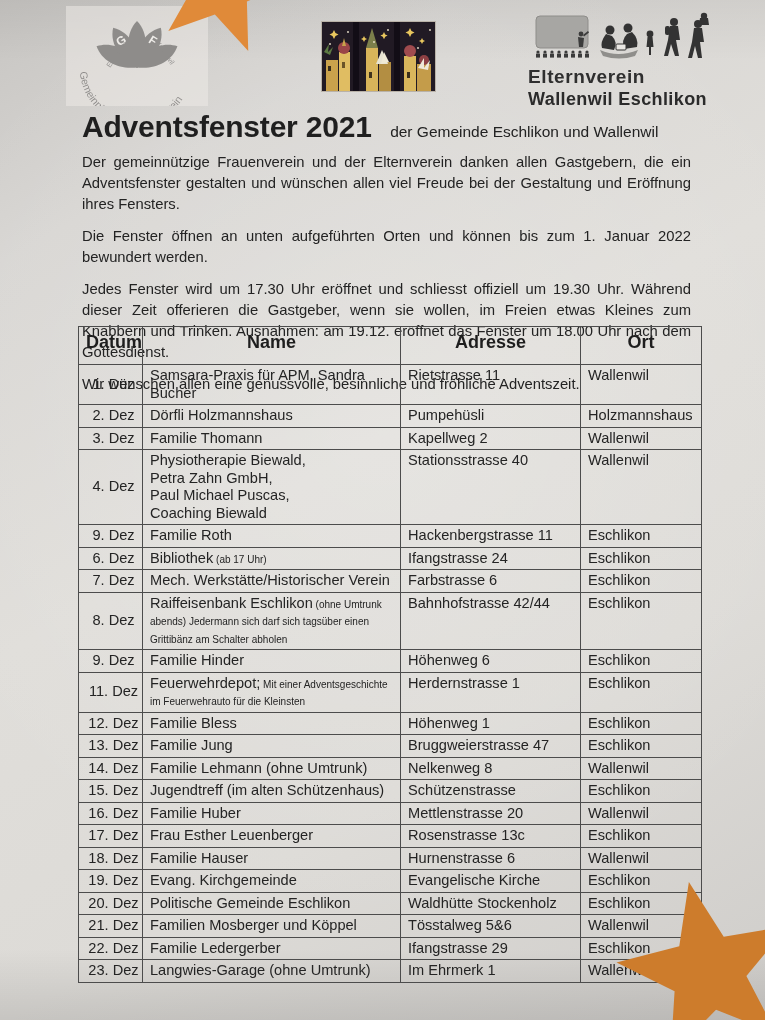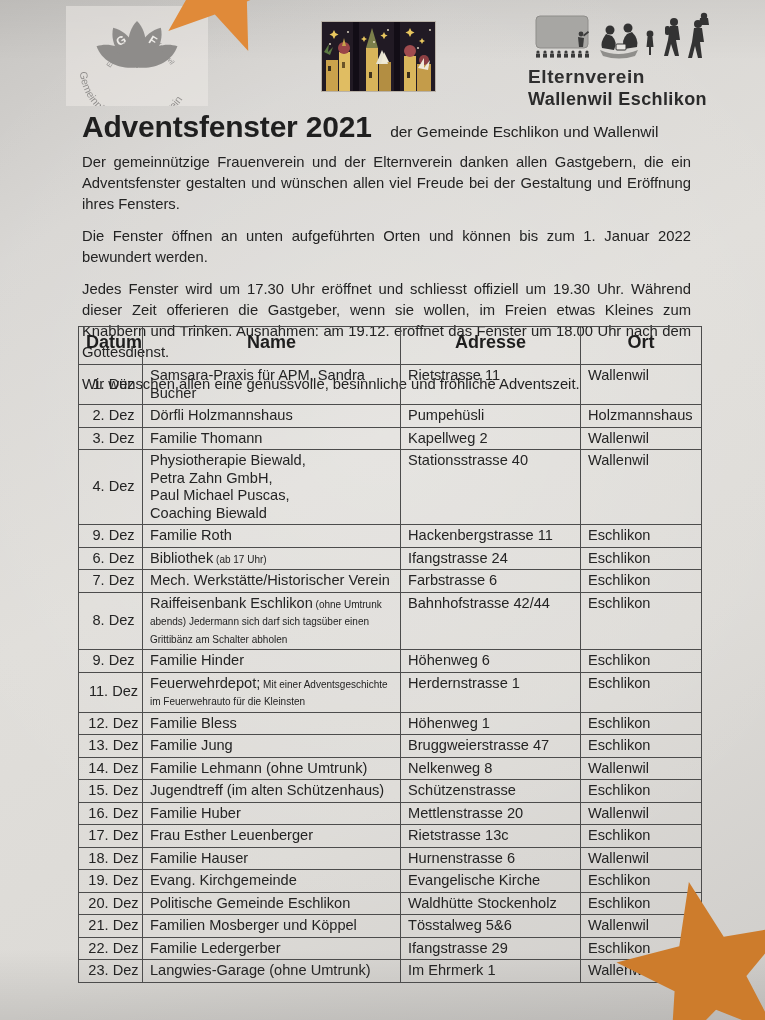--- a/index.html
+++ b/index.html
@@ -318,21 +318,21 @@
   </tr>
       <tr>
     <td class="datum">16. Dez</td>
     <td><span class="nm">Familie Huber</span><span class="nm-small"></span></td>
     <td>Mettlenstrasse 20</td>
     <td>Wallenwil</td>
   </tr>
       <tr>
     <td class="datum">17. Dez</td>
     <td><span class="nm">Frau Esther Leuenberger</span><span class="nm-small"></span></td>
-    <td>Rietstrasse 13c</td>
+    <td>Rosenstrasse 13c</td>
     <td>Eschlikon</td>
   </tr>
       <tr>
     <td class="datum">18. Dez</td>
     <td><span class="nm">Familie Hauser</span><span class="nm-small"></span></td>
     <td>Hurnenstrasse 6</td>
     <td>Wallenwil</td>
   </tr>
       <tr>
     <td class="datum">19. Dez</td>

